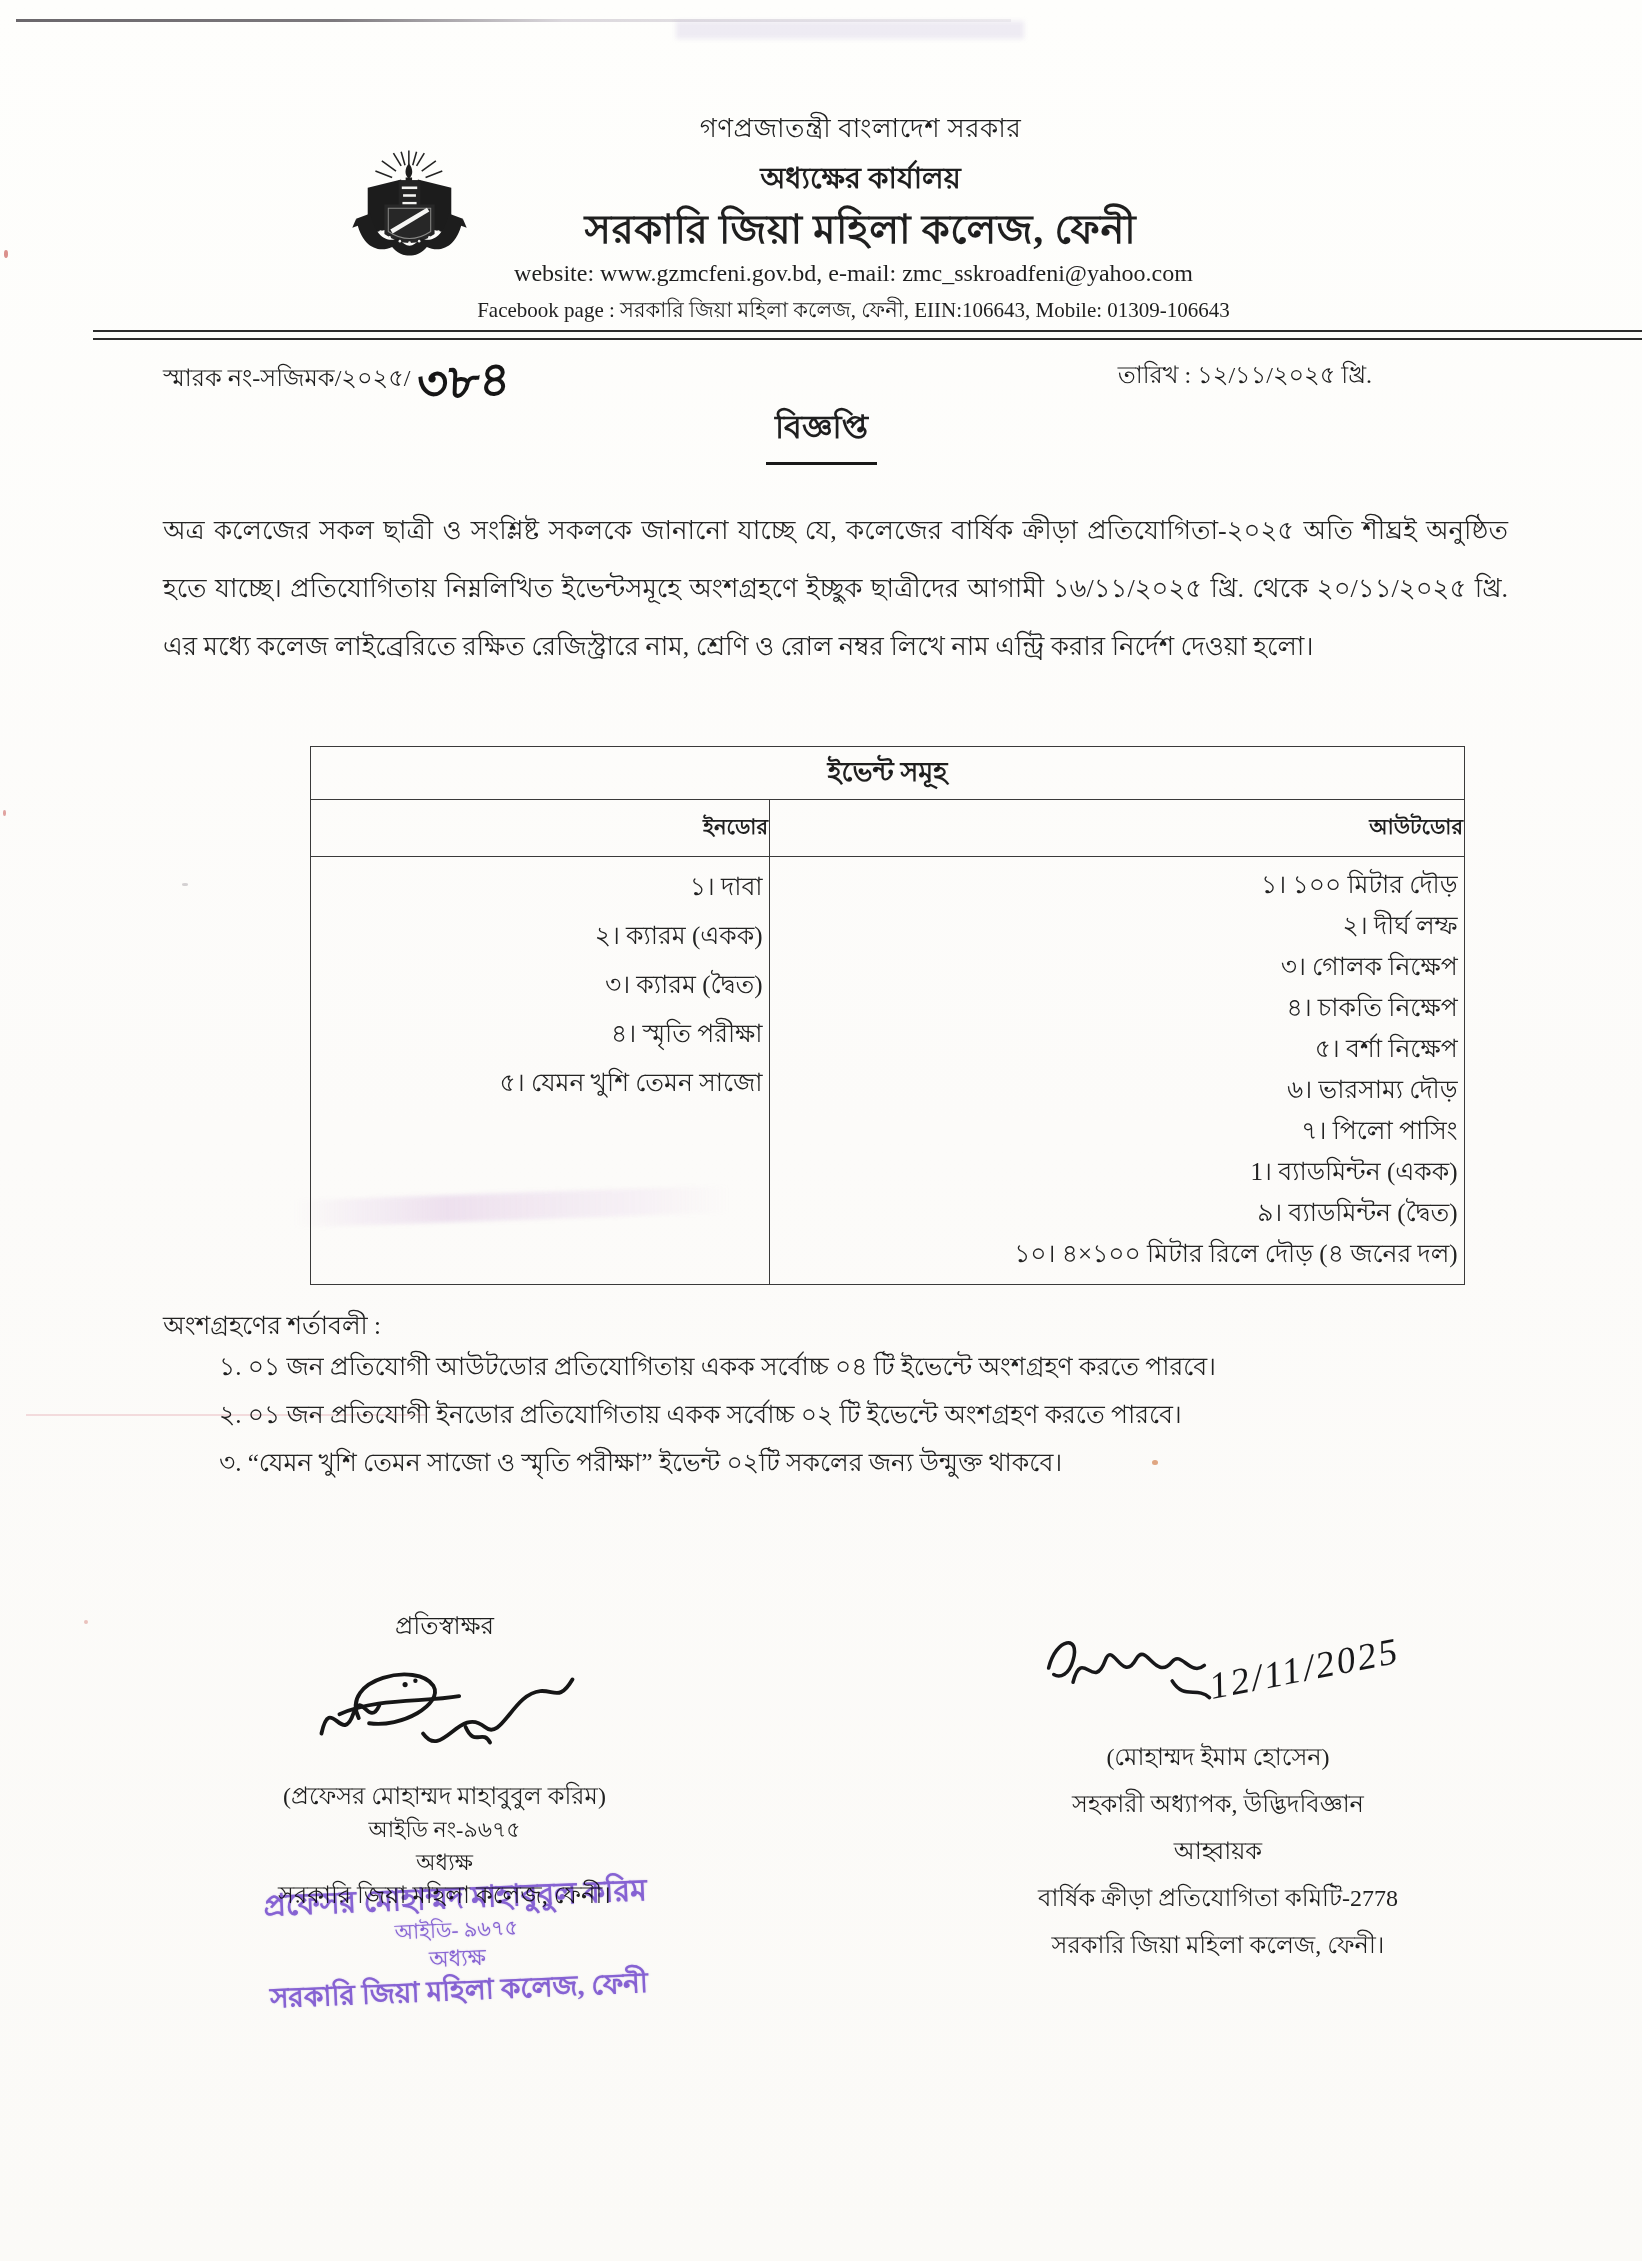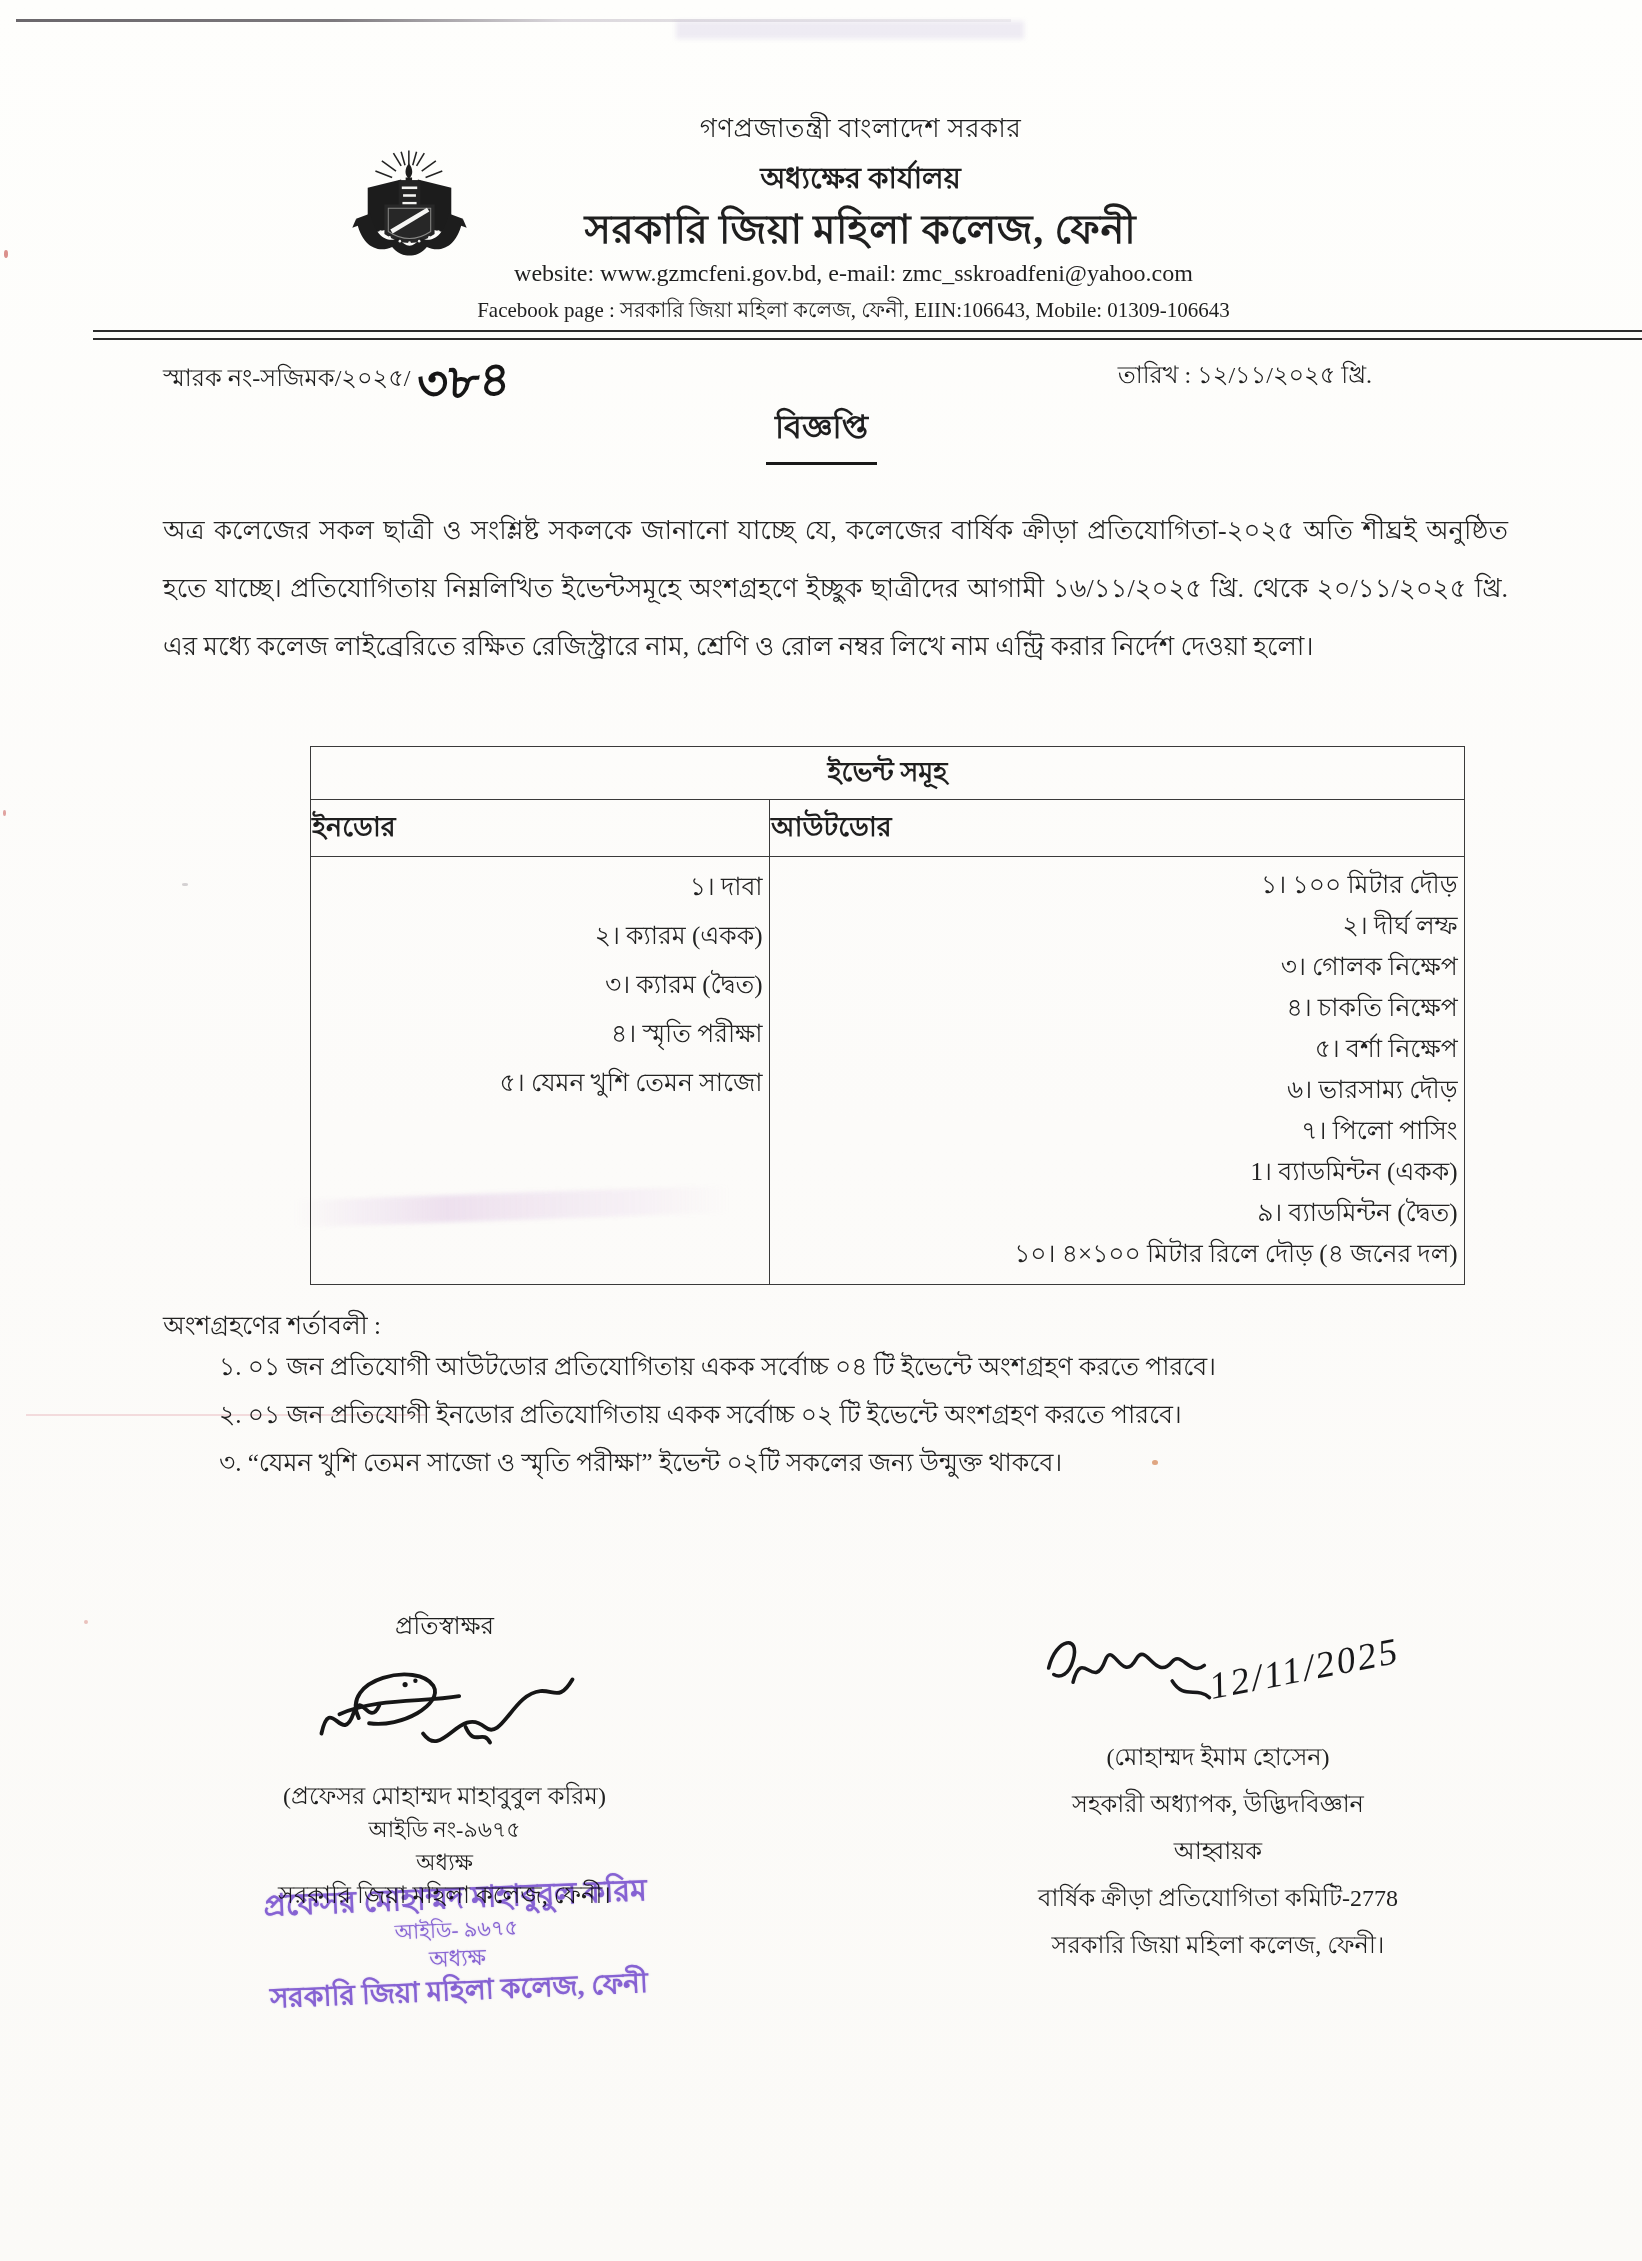--- a/index.html
+++ b/index.html
@@ -53,21 +53,21 @@
   .notice-title span{display:inline-block;font-size:32px;font-weight:bold;
     border-bottom:3.2px solid #191919;padding:0 9px 6.4px 9px;}
 
   .notice-body{position:absolute;left:163px;top:502px;width:1345px;
     font-size:26px;line-height:58px;text-align:justify;color:#242424;}
 
   
   .events{position:absolute;left:262px;top:746px;width:1155px;border-collapse:collapse;margin-left:48px;}
   .events th,.events td{border:1.9px solid #3a3a3a;}
   .events .t-title{height:50px;font-size:27px;font-weight:bold;text-align:center;}
-  .events .t-col{height:54px;font-size:27px;font-weight:bold;text-align:left;}
+  .events .t-col{height:54px;font-size:21px;font-weight:bold;text-align:right;}
   .events td{vertical-align:top;padding:10.3px 6.4px 6.4px 18px;font-size:25px;color:#232323;text-align:right;}
   .col-indoor{width:456px;}
   .ev-item{white-space:nowrap;}
   .indoor-cell .ev-item{height:49px;line-height:40px;}
   .outdoor-cell .ev-item{height:41px;line-height:36px;}
 
   
   .terms-head{position:absolute;left:163px;top:1306px;font-size:25px;color:#222;}
   .terms-list{position:absolute;left:219px;top:1352px;font-size:25px;color:#222;}
   .terms-list .term{margin-bottom:18px;line-height:30px;white-space:nowrap;}

